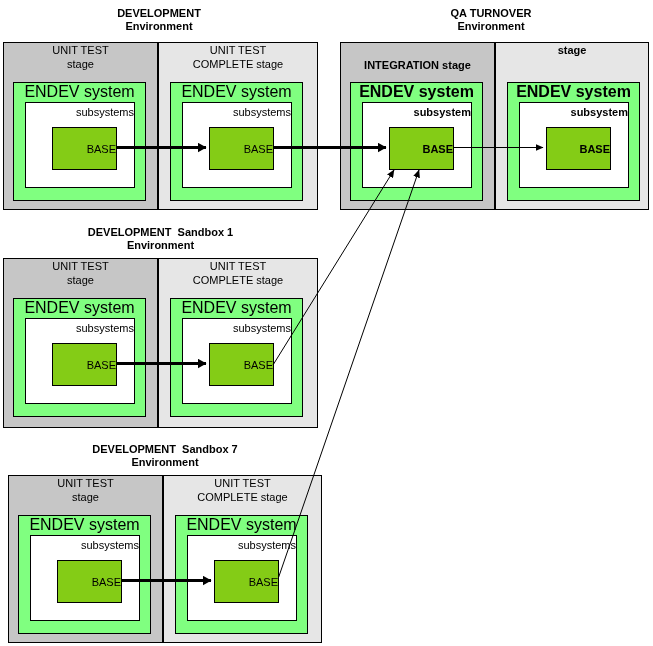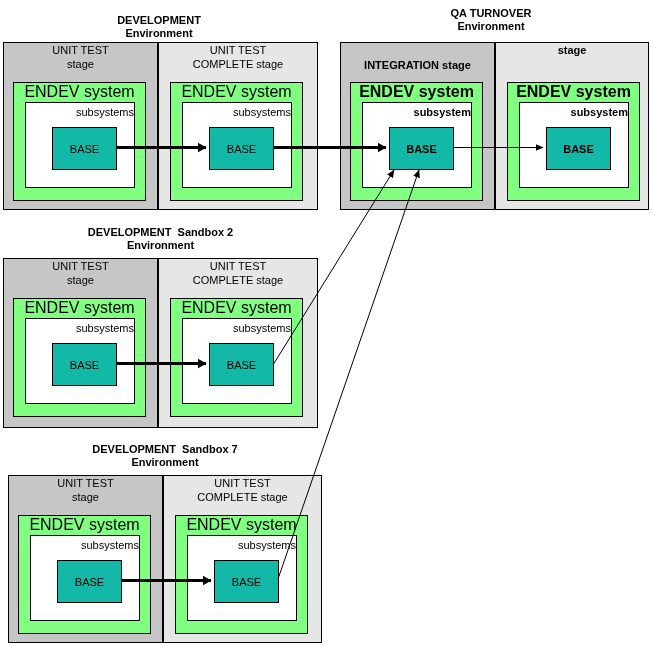--- a/index.html
+++ b/index.html
@@ -2,61 +2,61 @@
 <html style="--endev-green: #80ff80; --stage-dark: #c6c6c6; --stage-light: #e6e6e6; --box-border: #000000; --arrow: #000000; --background: #ffffff;"><head>
 <meta charset="utf-8">
 <style>
   html,body{margin:0;padding:0;background:#fff;}
   .canvas{
     position:relative;width:653px;height:646px;background:var(--background,#fff);
     font-family:"Liberation Sans",sans-serif;color:#000;overflow:hidden;
   }
   .env-title{position:absolute;text-align:center;font-weight:bold;font-size:11px;line-height:13px;}
   .line{display:block;white-space:pre;}
-  .t1{left:3px;top:14px;width:312px;}
+  .t1{left:3px;top:7px;width:312px;}
   .t2{left:340px;top:7px;width:302px;}
   .t3{left:3px;top:226px;width:315px;}
   .t4{left:8px;top:443px;width:314px;}
   .env{position:absolute;border:1px solid #000;box-sizing:border-box;}
   .e1{left:3px;top:42px;width:315px;height:168px;}
   .e2{left:340px;top:42px;width:309px;height:168px;font-weight:bold;}
   .e3{left:3px;top:258px;width:315px;height:170px;}
   .e4{left:8px;top:475px;width:314px;height:168px;}
   .stage{position:absolute;top:0;bottom:0;box-sizing:border-box;}
   .stage.left{left:0;width:155px;border-right:2px solid #000;background:var(--stage-dark,#c6c6c6);}
   .stage.right{left:155px;right:0;background:var(--stage-light,#e6e6e6);}
   .stage-label{text-align:center;font-size:11px;line-height:14px;}
   .stage-label.single{padding-top:15px;}
   .endev{position:absolute;left:9px;top:39px;width:131px;height:117px;
          background:var(--endev-green,#80ff80);border:1px solid var(--box-border,#000);box-sizing:content-box;}
   .stage.right .endev{left:11px;}
   .endev-label{text-align:center;font-size:16px;line-height:12px;padding-top:3px;}
   .subsys{position:absolute;left:11px;top:19px;width:108px;height:84px;
           background:#fff;border:1px solid var(--box-border,#000);}
   .subsys-label{text-align:right;font-size:11px;line-height:12px;padding-top:3px;}
-  .base{position:absolute;left:26px;top:24px;width:63px;height:41px;background:#14b8a6;
-        border:1px solid var(--box-border,#000);display:flex;align-items:center;justify-content:center;
+  .base{position:absolute;left:26px;top:24px;width:63px;height:41px;background:#84cc16;
+        border:1px solid var(--box-border,#000);display:flex;align-items:center;justify-content:flex-end;
         font-size:11px;}
   .arrows{position:absolute;left:0;top:0;width:653px;height:646px;pointer-events:none;}
 </style>
 </head>
 <body>
 
 <div class="canvas">
 
   <div class="env-title t1">
     <span class="line">DEVELOPMENT</span>
     <span class="line">Environment</span>
   </div>
   <div class="env-title t2">
     <span class="line">QA TURNOVER</span>
     <span class="line">Environment</span>
   </div>
   <div class="env-title t3">
-    <span class="line">DEVELOPMENT  Sandbox 2</span>
+    <span class="line">DEVELOPMENT  Sandbox 1</span>
     <span class="line">Environment</span>
   </div>
   <div class="env-title t4">
     <span class="line">DEVELOPMENT  Sandbox 7</span>
     <span class="line">Environment</span>
   </div>
 
   <div class="env e1">
     <div class="stage left">
       <div class="stage-label">

